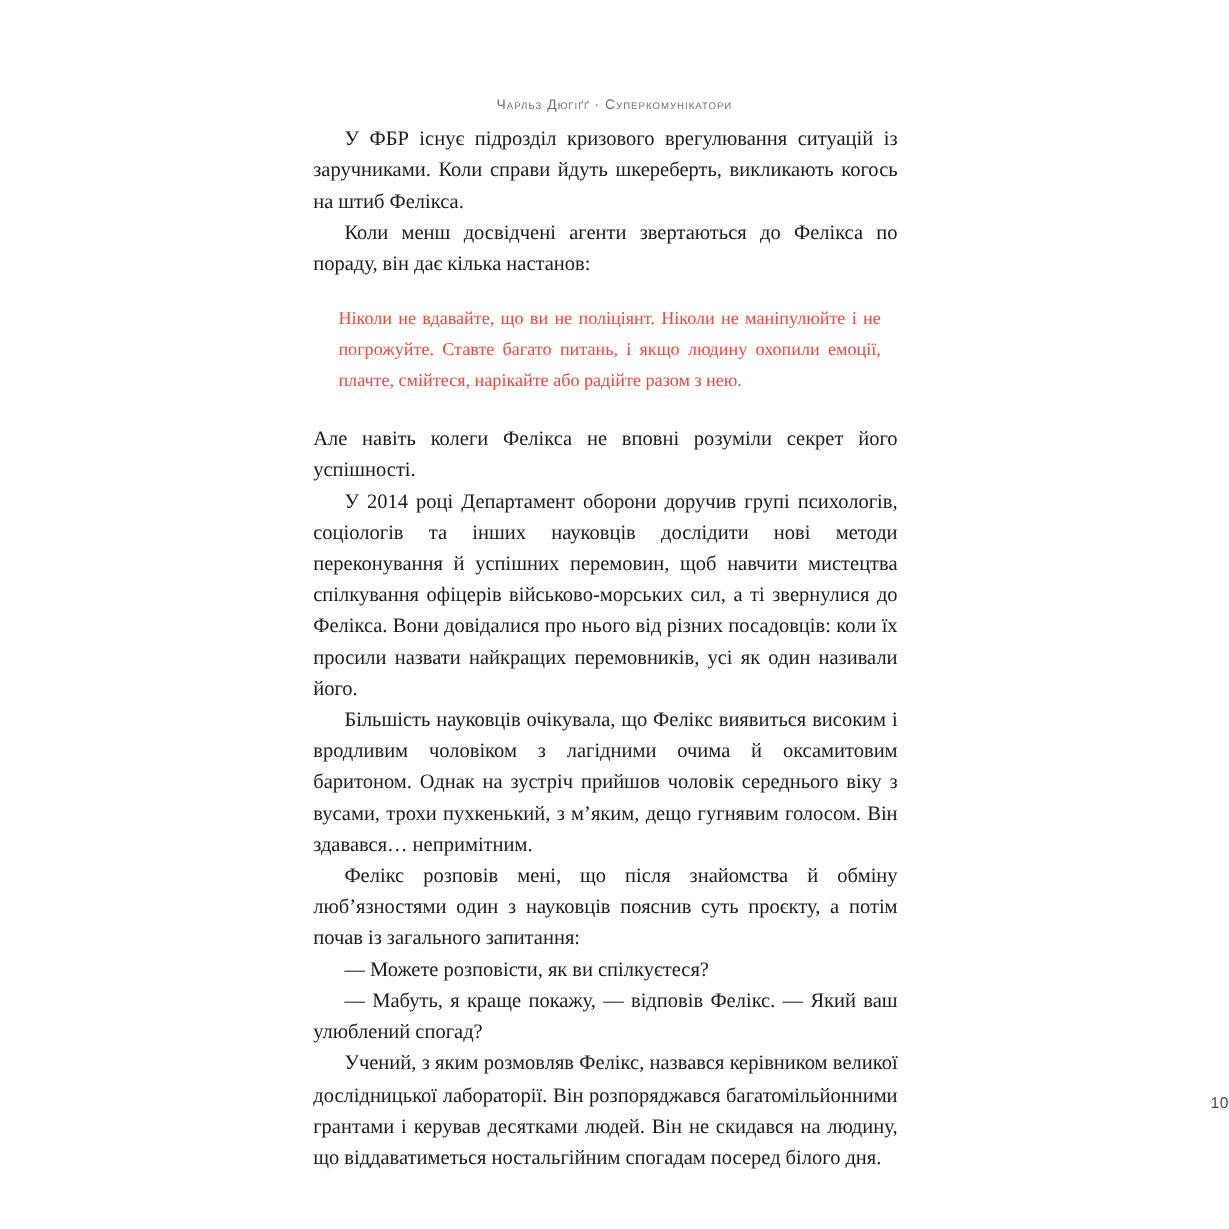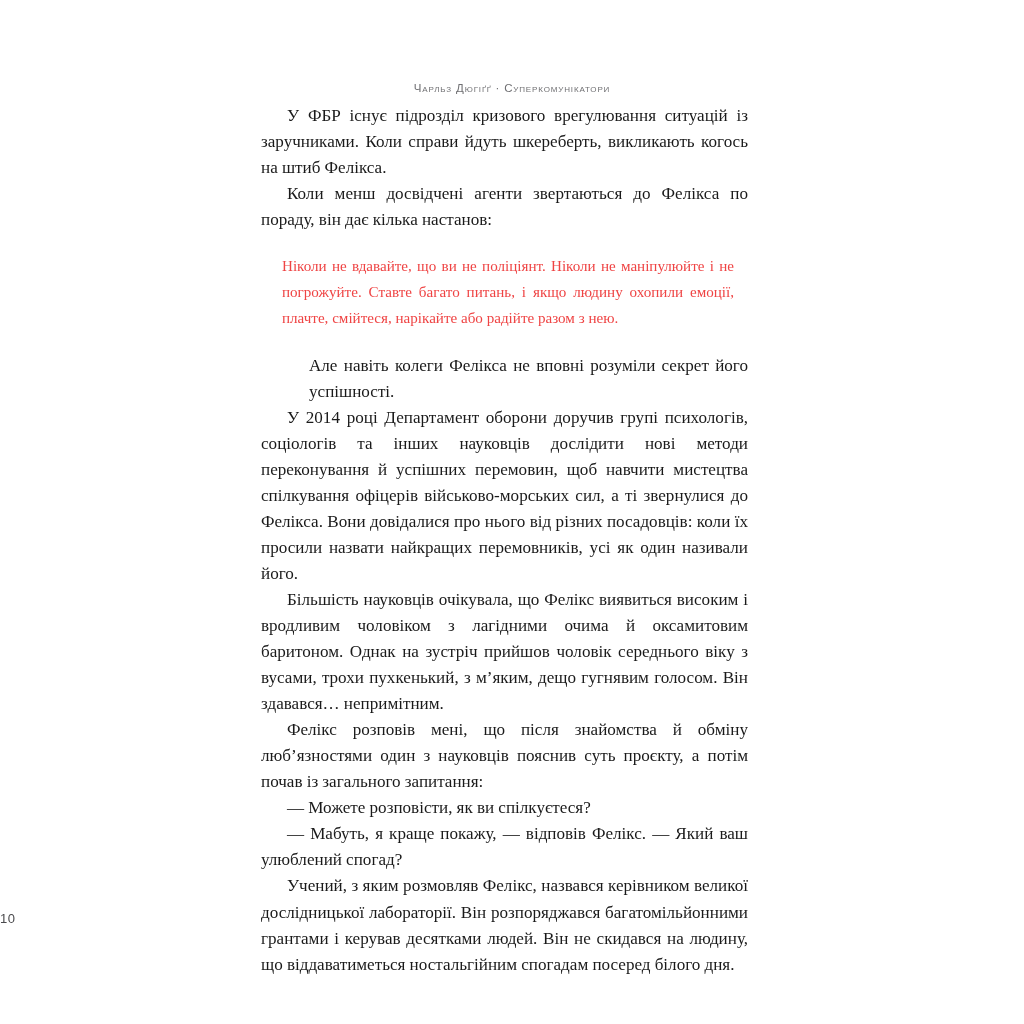--- a/index.html
+++ b/index.html
@@ -51,21 +51,20 @@
     line-height: 26.05px;
     text-align: justify;
     text-justify: inter-word;
     text-indent: 26px;
     hyphens: manual;
     word-spacing: -0.1px;
   }
 
   p.body.noindent {
     text-indent: 0;
-    margin-left: 48px;
   }
 
   p.body.lastline-left {
     text-align-last: left;
   }
 
   
   .quote {
     margin: 0;
     padding: 0;
@@ -84,21 +83,21 @@
     text-indent: 0;
     color: #ef4444;
   }
 
   
   .folio {
     position: absolute;
     top: 911px;
     left: 0;
     width: 1024px;
-    text-align: left;
+    text-align: right;
     font-family: "Liberation Sans", "DejaVu Sans", sans-serif;
     font-size: 13px;
     color: #4a4a4d;
     letter-spacing: 0.4px;
   }
 </style>
 </head>
 <body>
 
 <div class="page">

